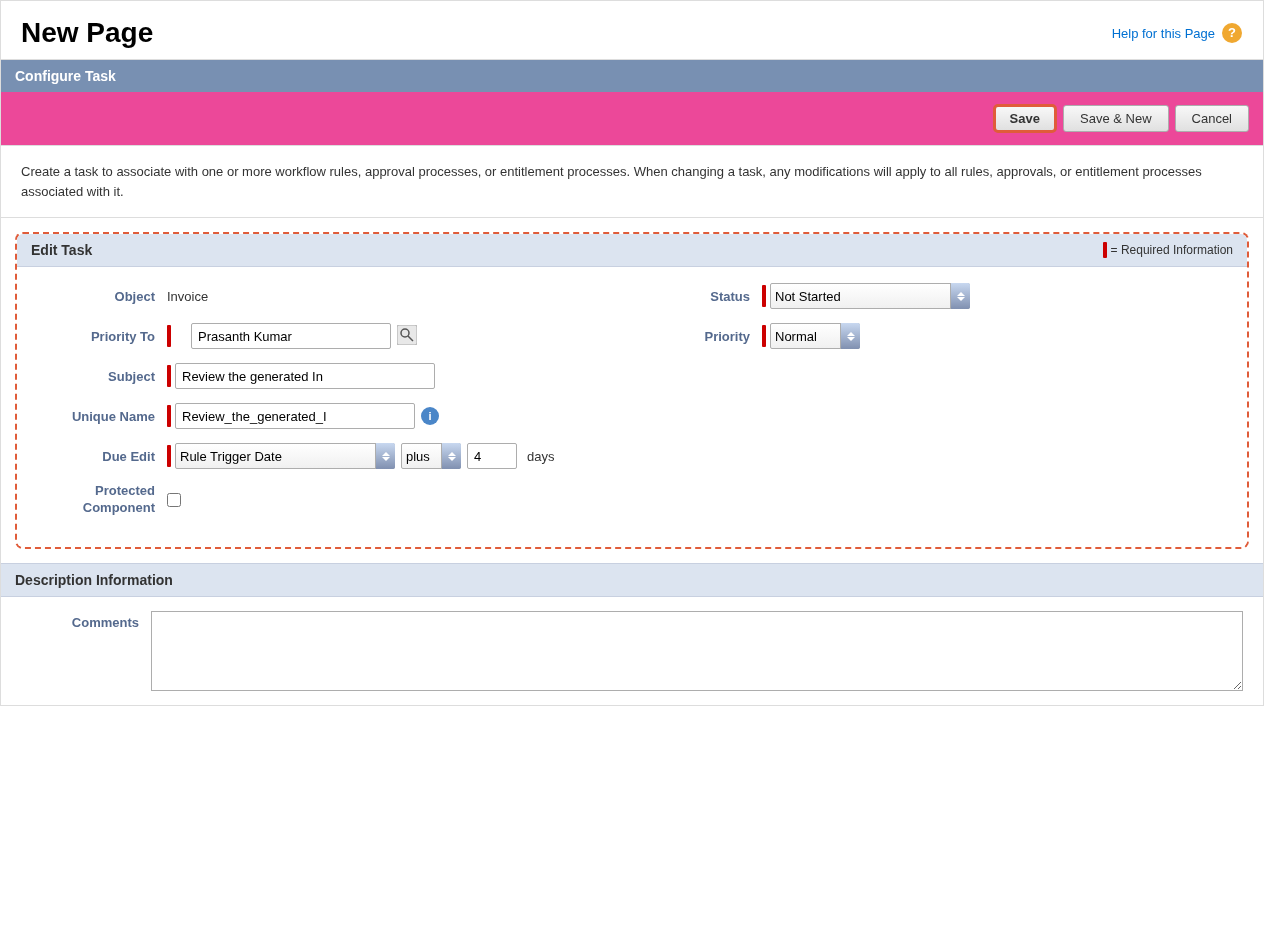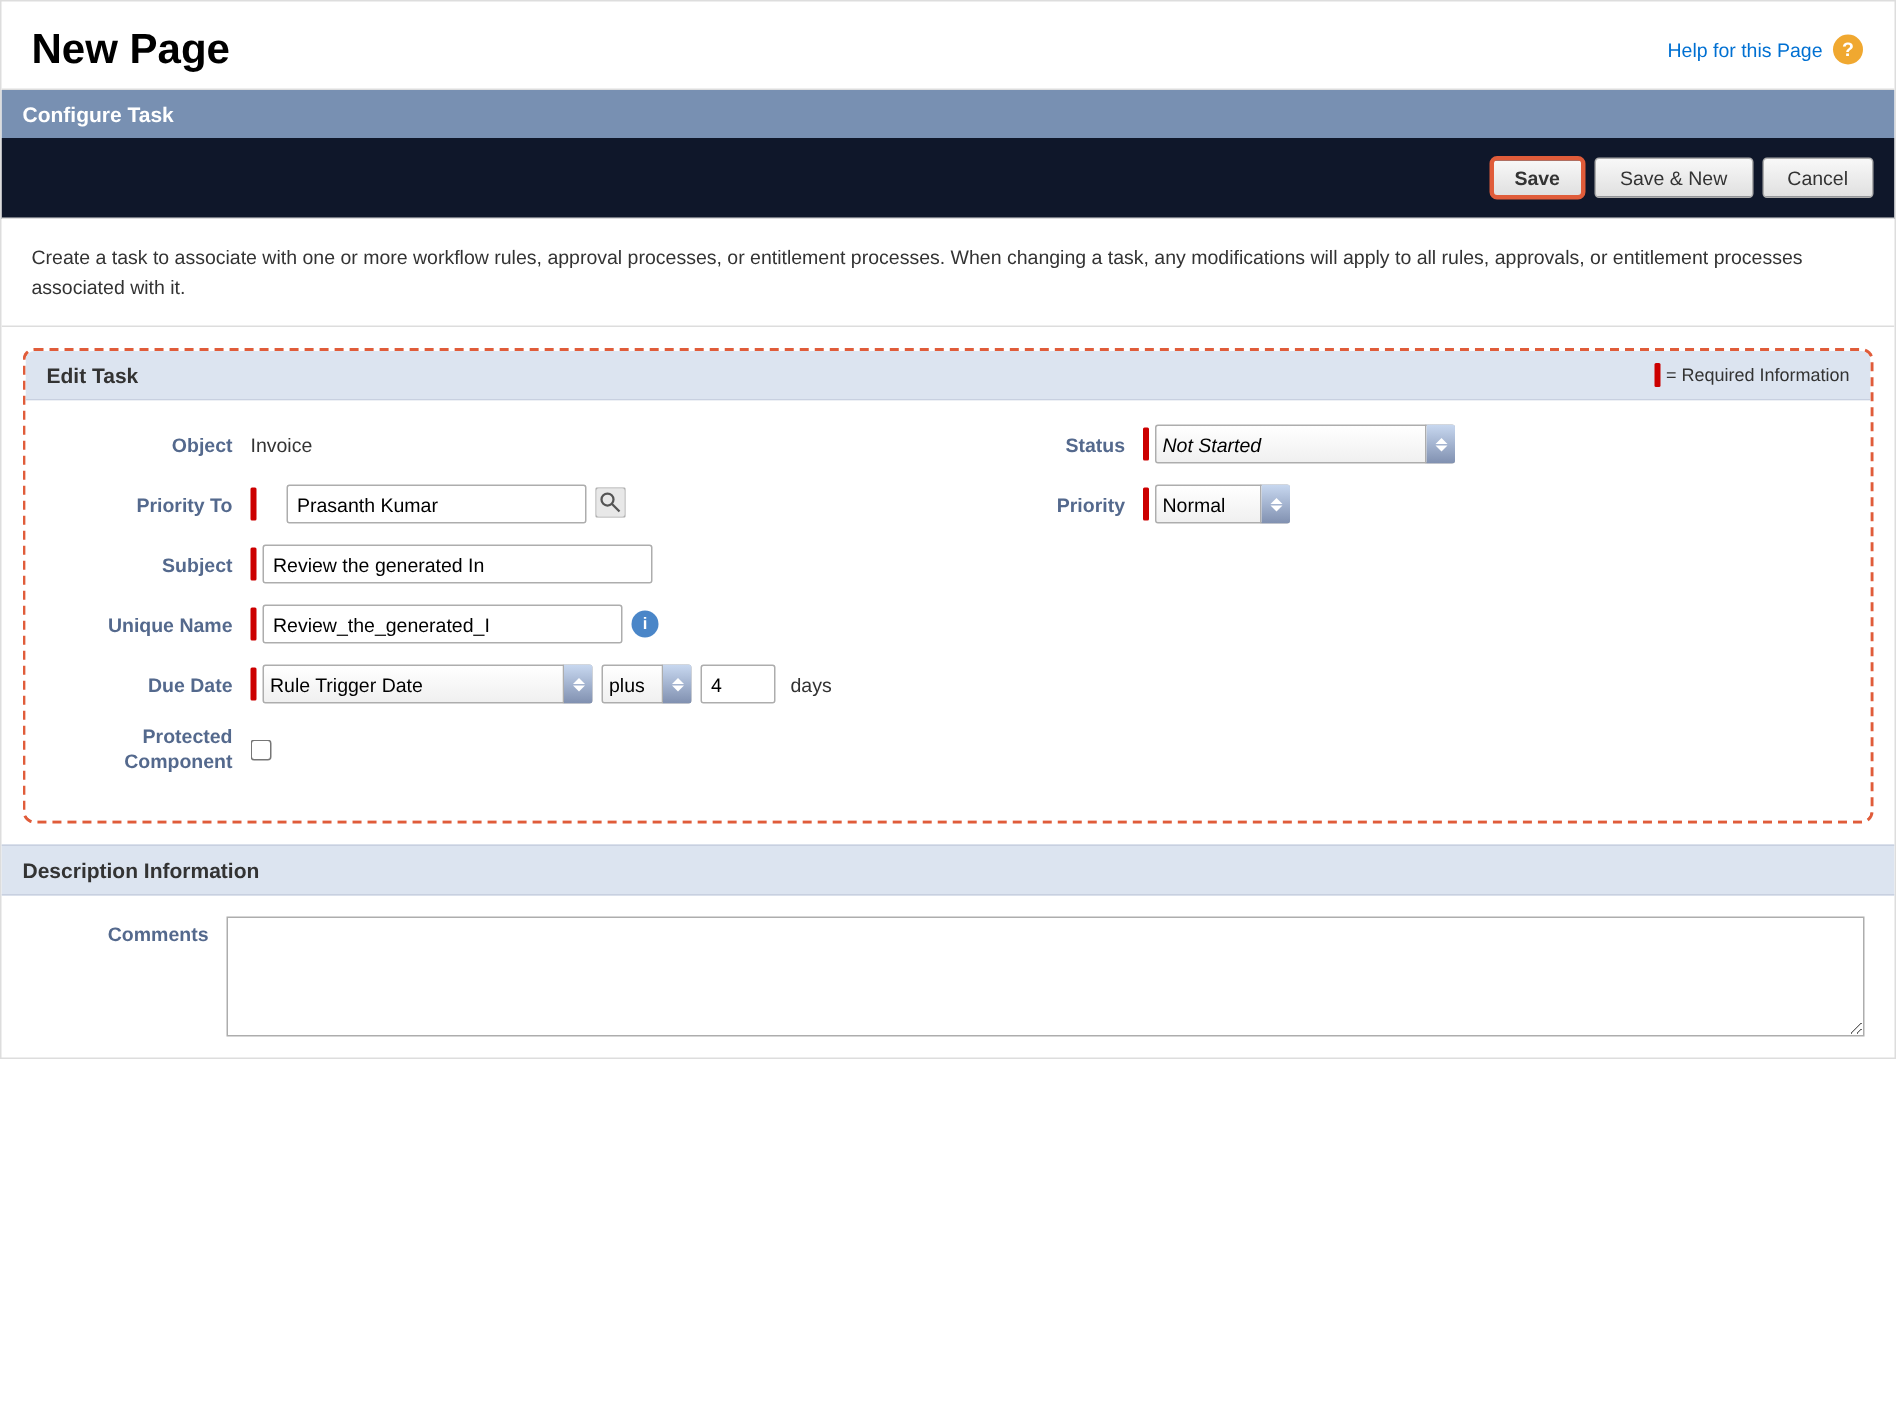--- a/index.html
+++ b/index.html
@@ -41,21 +41,21 @@
       font-size: 14px;
       padding: 8px 14px;
     }
 
     .toolbar {
       display: flex;
       justify-content: flex-end;
       align-items: center;
       padding: 12px 14px;
       gap: 6px;
-      background: #0f172a;
+      background: #ec4899;
       border-bottom: 1px solid #ddd;
     }
 
     .btn {
       padding: 5px 16px;
       font-size: 13px;
       border: 1px solid #adadad;
       background: linear-gradient(to bottom, #f8f8f8, #e0e0e0);
       color: #333;
       cursor: pointer;
@@ -362,21 +362,21 @@
 
       <div class="form-row two-col-row">
         <div class="col-left">
           <span class="form-label">Object</span>
           <span class="form-value">Invoice</span>
         </div>
         <div class="col-right">
           <span class="form-label">Status</span>
           <span class="required-marker"></span>
           <div class="select-with-arrow">
-            <select class="select-input" style="width:200px; padding-right:32px;font-style:italic;">
+            <select class="select-input" style="width:200px; padding-right:32px;">
               <option>Not Started</option>
               <option>In Progress</option>
               <option>Completed</option>
               <option>Waiting on someone else</option>
               <option>Deferred</option>
             </select>
             <div class="select-arrow">
               <div class="arrow-up"></div>
               <div class="arrow-down"></div>
             </div>
@@ -422,21 +422,21 @@
       </div>
 
       <div class="form-row">
         <span class="form-label">Unique Name</span>
         <span class="required-marker"></span>
         <input type="text" class="text-input" style="width: 240px;" value="Review_the_generated_I">
         <span class="info-icon">i</span>
       </div>
 
       <div class="form-row">
-        <span class="form-label">Due Date</span>
+        <span class="form-label">Due Edit</span>
         <span class="required-marker"></span>
         <div class="due-date-row">
           <div class="select-with-arrow">
             <select class="select-input due-date-select">
               <option>Rule Trigger Date</option>
               <option>Date of Trigger</option>
               <option>Today</option>
             </select>
             <div class="select-arrow">
               <div class="arrow-up"></div>

